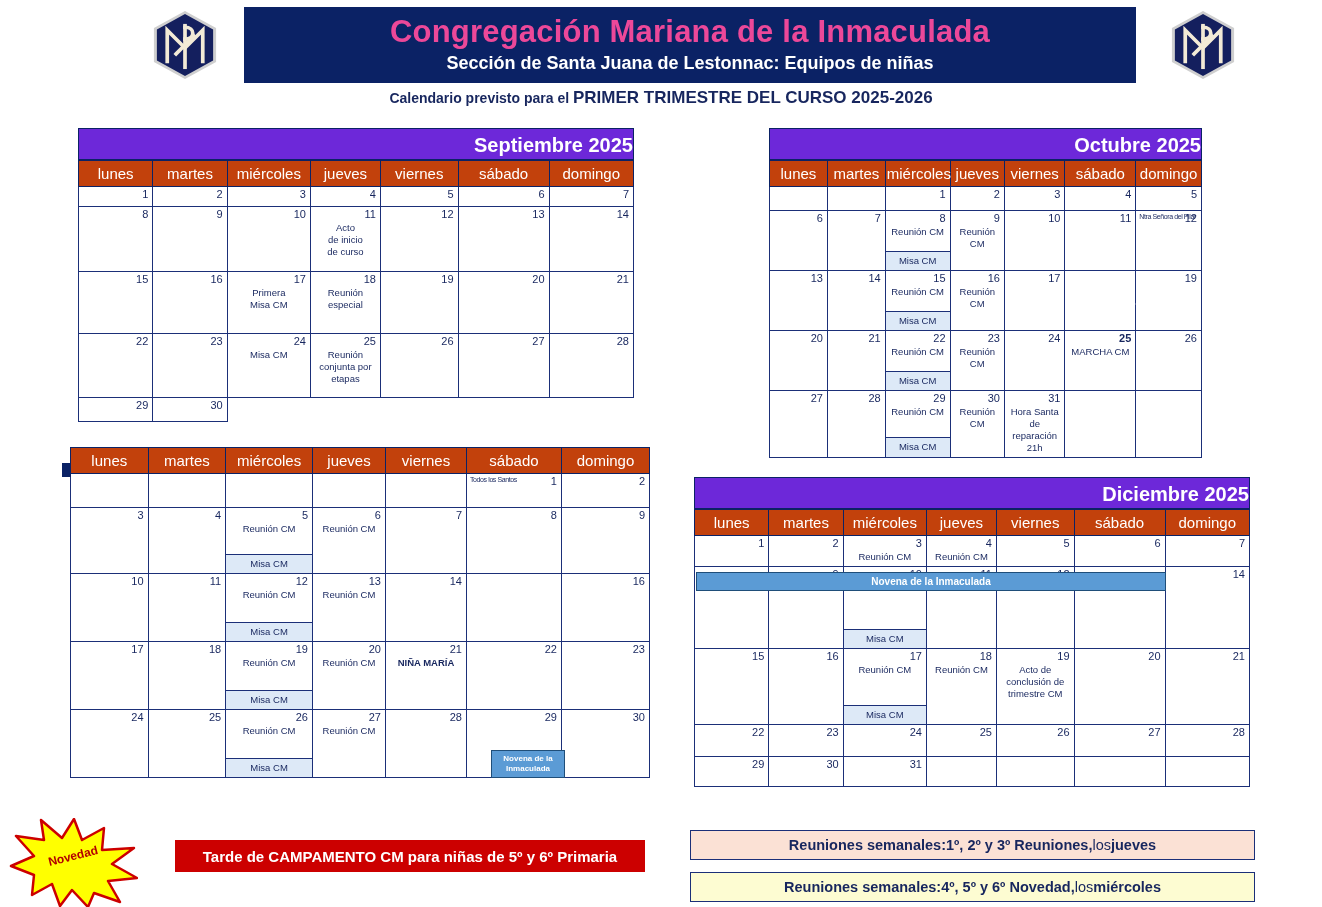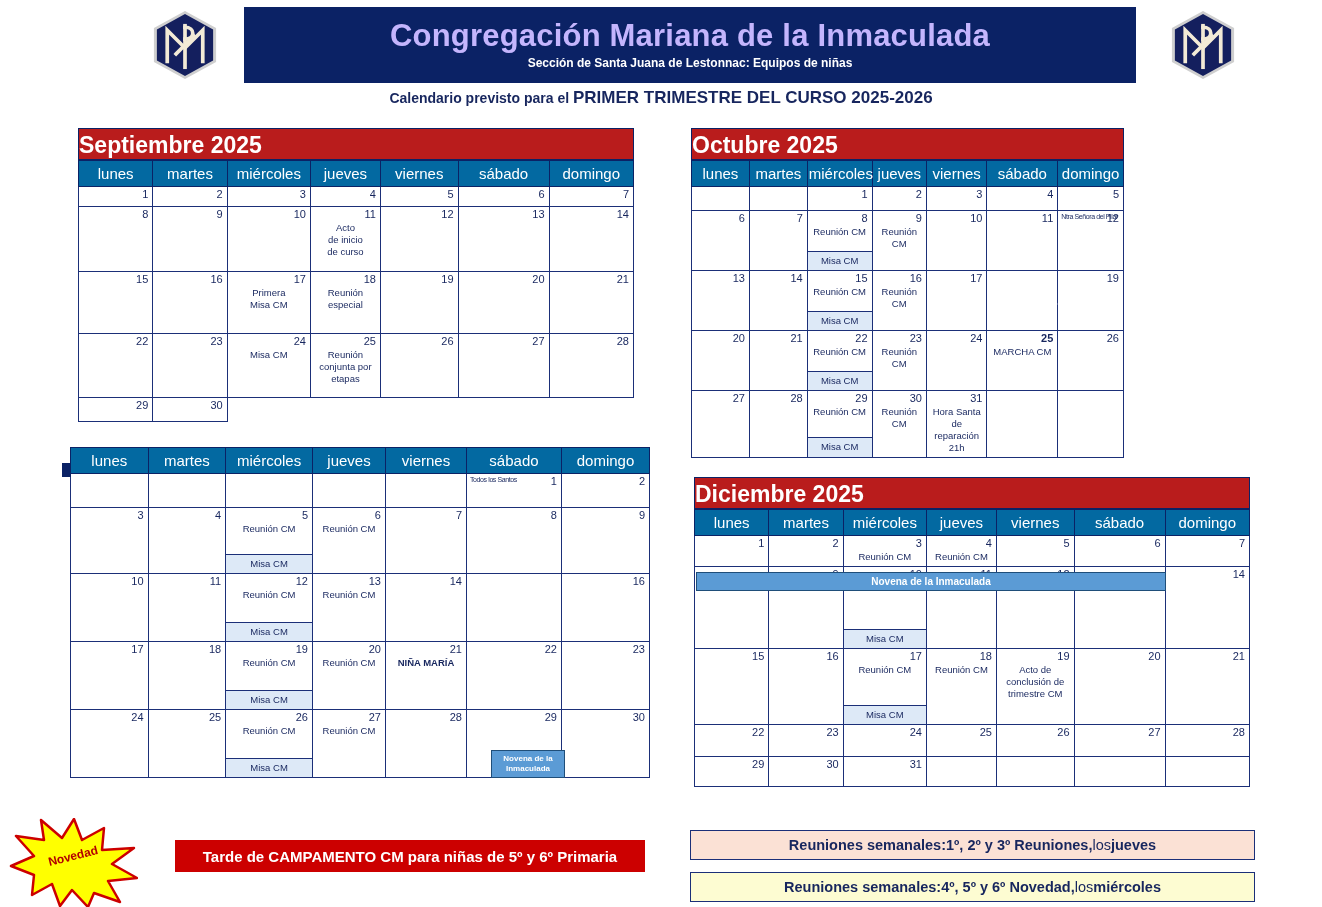--- a/index.html
+++ b/index.html
@@ -12,48 +12,48 @@
     position:relative;
     overflow:hidden;
   }
   
   #header-band {
     position:absolute; left:244px; top:7px; width:892px; height:76px;
     background:#0b2265;
     display:flex; flex-direction:column; align-items:center; justify-content:center;
   }
   #main-title {
-    color:#c4b5fd; font-size:31px; font-weight:bold; letter-spacing:.2px;
+    color:#ec4899; font-size:31px; font-weight:bold; letter-spacing:.2px;
     line-height:1.05; white-space:nowrap;
   }
   #sub-title {
-    color:#ffffff; font-size:12px; font-weight:bold; margin-top:4px; white-space:nowrap;
+    color:#ffffff; font-size:18px; font-weight:bold; margin-top:4px; white-space:nowrap;
   }
   .logo { position:absolute; top:8px; width:74px; height:74px; }
   #logo-left { left:148px; }
   #logo-right { left:1166px; }
   #doc-subtitle {
     position:absolute; top:88px; left:0; width:1322px; text-align:center;
     font-size:17px; font-weight:bold; color:#17265e; white-space:nowrap;
   }
   #doc-subtitle .sc { font-size:14px; }
 
   
   .cal { position:absolute; }
   .cal-title {
-    background:#b91c1c; color:#fff; text-align:left;
-    font-size:23px; font-weight:bold; line-height:32px; height:32px;
+    background:#6d28d9; color:#fff; text-align:right;
+    font-size:20px; font-weight:bold; line-height:32px; height:32px;
     border:1px solid #0b2265;
   }
   .cal-tab {
     position:absolute; left:-8px; top:16px; width:9px; height:14px; background:#0b2265;
   }
   table.grid { border-collapse:collapse; table-layout:fixed; width:100%; }
   table.grid th {
-    background:#0369a1; color:#ffffff; font-weight:normal; font-size:15px;
+    background:#c2410c; color:#ffffff; font-weight:normal; font-size:15px;
     height:26px; border:1px solid #0b2265; text-align:center;
   }
   table.grid td {
     border:1px solid #1b2f78; vertical-align:top; padding:0;
     background:#ffffff; position:relative;
   }
   .daynum { display:block; text-align:right; font-size:11px; padding:1px 4px 0 2px; color:#17265e; }
   .dayevt { font-size:9.5px; text-align:center; line-height:1.25; padding:2px 2px 3px 2px; color:#17265e; }
   .note-left { font-size:7px; position:absolute; left:3px; top:2px; color:#17265e; letter-spacing:-.4px; }
 
@@ -334,21 +334,21 @@
           <td style="border: none; background: transparent;"></td>
           <td style="border: none; background: transparent;"></td>
           <td style="border: none; background: transparent;"></td>
           <td style="border: none; background: transparent;"></td>
           <td style="border: none; background: transparent;"></td>
         </tr>
       </tbody>
   </table>
 </div>
 
-<div class="cal" id="cal-october" style="left:656px; top:128px; width:468px;padding-left:35px;">
+<div class="cal" id="cal-october" style="left:734px; top:128px; width:468px;padding-left:35px;">
   <div class="cal-title">Octubre 2025</div>
   <table class="grid">
     <thead>
         <tr>
           <th style="width: 13.4%;">lunes</th>
           <th style="width: 13.4%;">martes</th>
           <th style="width: 15%;">miércoles</th>
           <th style="width: 12.6%;">jueves</th>
           <th style="width: 14%;">viernes</th>
           <th style="width: 16.4%;">sábado</th>

